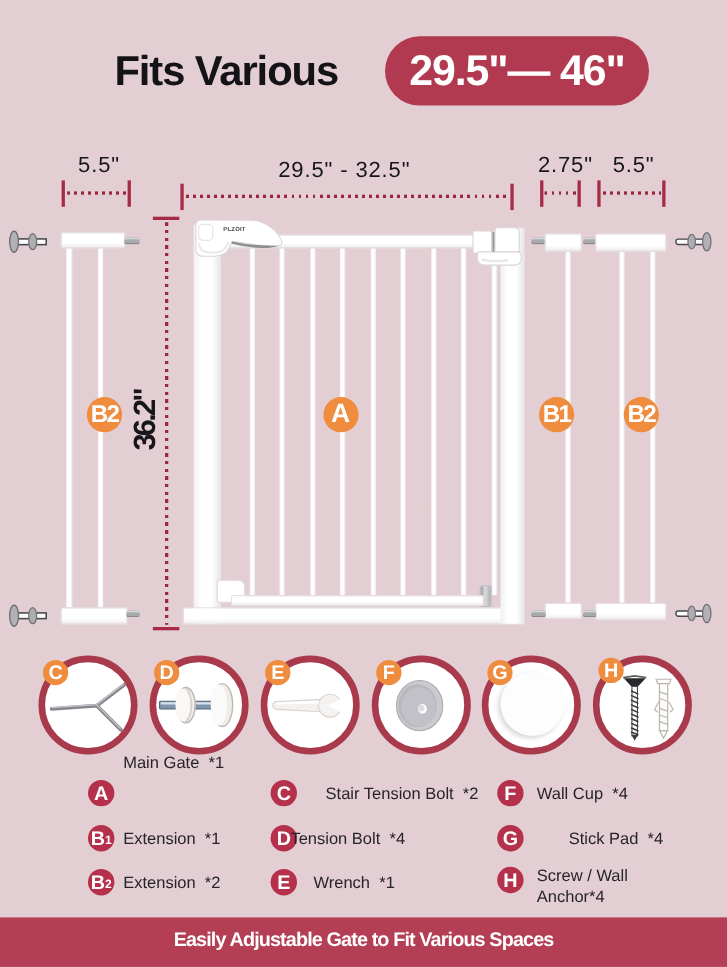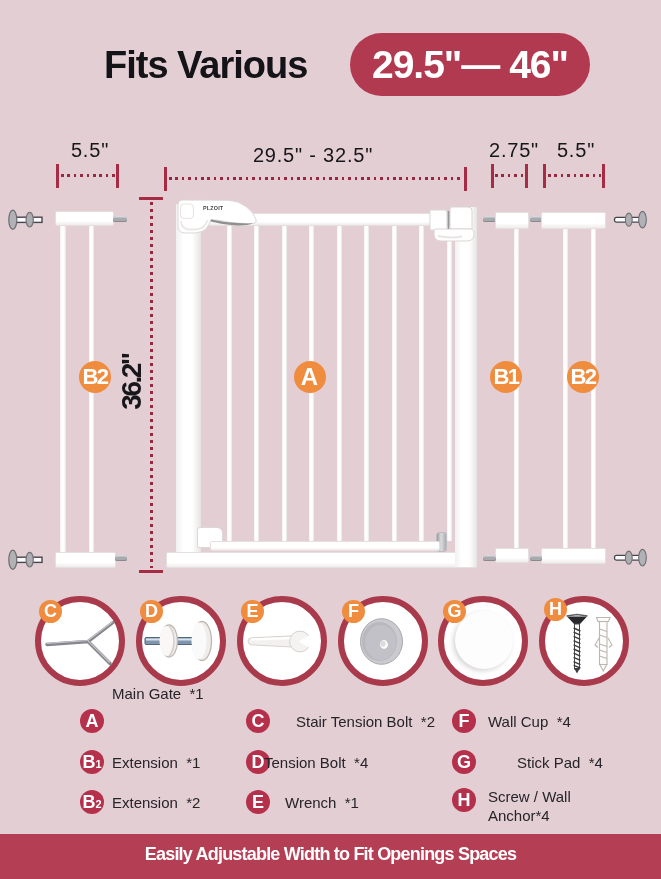--- a/index.html
+++ b/index.html
@@ -255,13 +255,13 @@
 <div class="abs lbadge" style="left:452px;top:709px;">F</div>
 <div class="abs ltext" style="left:488px;top:712px;">Wall Cup&nbsp; *4</div>
 
 <div class="abs lbadge" style="left:452px;top:750px;">G</div>
 <div class="abs ltext" style="left:488px;top:753px;margin-left:29px;">Stick Pad&nbsp; *4</div>
 
 <div class="abs lbadge" style="left:452px;top:788px;">H</div>
 <div class="abs ltext" style="left:488px;top:787px;">Screw / Wall<br>Anchor*4</div>
 
 <div class="abs" style="left:0;top:834px;width:661px;height:45px;background:#b43e54;"></div>
-<div class="abs" style="left:0;top:844px;width:661px;text-align:center;color:#fff;font-size:18px;font-weight:bold;letter-spacing:-0.8px;">Easily Adjustable Width to Fit Openings Spaces</div>
+<div class="abs" style="left:0;top:844px;width:661px;text-align:center;color:#fff;font-size:18px;font-weight:bold;letter-spacing:-0.8px;">Easily Adjustable Gate to Fit Various Spaces</div>
 
 </body></html>

